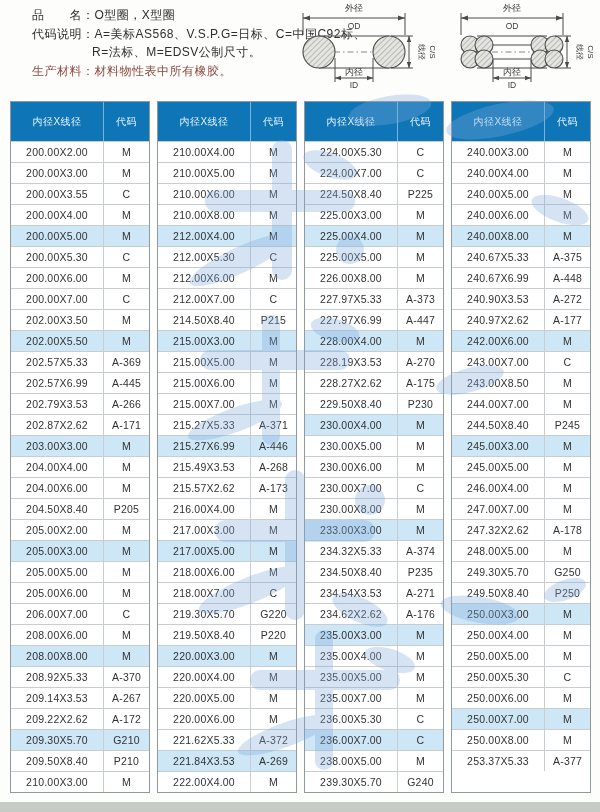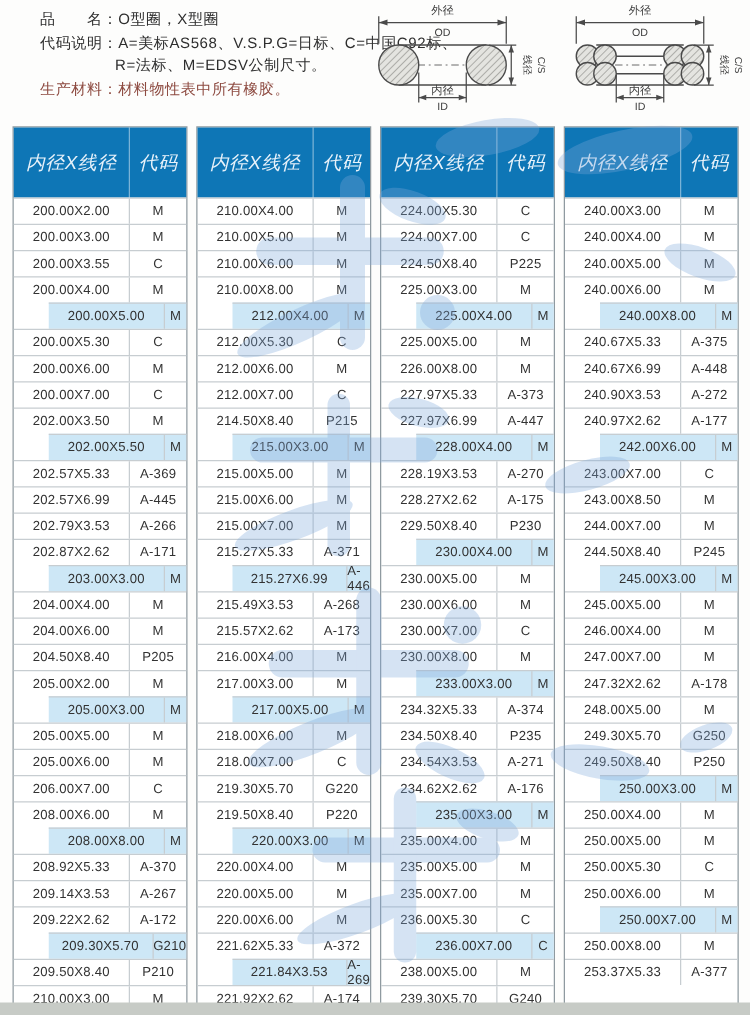--- a/index.html
+++ b/index.html
@@ -17,29 +17,29 @@
   .diagram text{fill:#3c3c3c;font-family:"Liberation Sans",sans-serif;}
   .dimline{stroke:#4a4a4a;stroke-width:1;}
   .bodyline{stroke:#4a4a4a;stroke-width:1.2;}
   .dashline{stroke:#6a6a6a;stroke-width:.8;stroke-dasharray:6 3 1.5 3;}
   .arrow{fill:#4a4a4a;}
   .xsec{stroke:#4a4a4a;stroke-width:1.1;}
 
   
   .tables{position:absolute;left:10px;top:101px;display:flex;gap:7px;}
   .tbl{width:140px;border:1px solid #8f9aa0;background:#fff;box-sizing:border-box;}
-  .thead{display:flex;height:56px;background:var(--header_bg,#0e76b6);color:#e8f2fa;font-size:15px;letter-spacing:.5px;font-style:italic;}
+  .thead{display:flex;height:39px;background:var(--header_bg,#0e76b6);color:#e8f2fa;font-size:10px;letter-spacing:.5px;}
   .thead .c1,.thead .c2{display:flex;align-items:center;justify-content:center;}
   .thead .c1{border-right:1px solid rgba(255,255,255,.45);}
   .trow{display:flex;height:20px;border-top:1px solid #c7cdd1;font-size:10.5px;color:#323232;letter-spacing:.2px;}
   .trow .c1,.trow .c2{display:flex;align-items:center;justify-content:center;}
   .c1{width:93px;box-sizing:border-box;}
   .trow .c1{border-right:1px solid #c7cdd1;}
   .c2{flex:1;}
-  .trow.hl{background:var(--row_highlight,#cde7f6);margin-left:28px;}
+  .trow.hl{background:var(--row_highlight,#cde7f6);}
 
   
   .wm{position:absolute;left:0;top:0;pointer-events:none;opacity:.32;}
   .wm *{fill:var(--watermark,#7fa9db);}
 
   .bottom-strip{position:absolute;left:0;right:0;bottom:0;height:10px;background:#c7cbc6;}
 </style>
 </head>
 <body>
 
@@ -391,24 +391,20 @@
           <div class="c1">220.00X6.00</div>
           <div class="c2">M</div>
         </div>
         <div class="trow">
           <div class="c1">221.62X5.33</div>
           <div class="c2">A-372</div>
         </div>
         <div class="trow hl">
           <div class="c1">221.84X3.53</div>
           <div class="c2">A-269</div>
-        </div>
-        <div class="trow">
-          <div class="c1">221.92X2.62</div>
-          <div class="c2">A-174</div>
         </div>
         <div class="trow">
           <div class="c1">222.00X4.00</div>
           <div class="c2">M</div>
         </div>
       </div>
       <div class="tbl">
         <div class="thead">
           <div class="c1">内径X线径</div>
           <div class="c2">代码</div>

